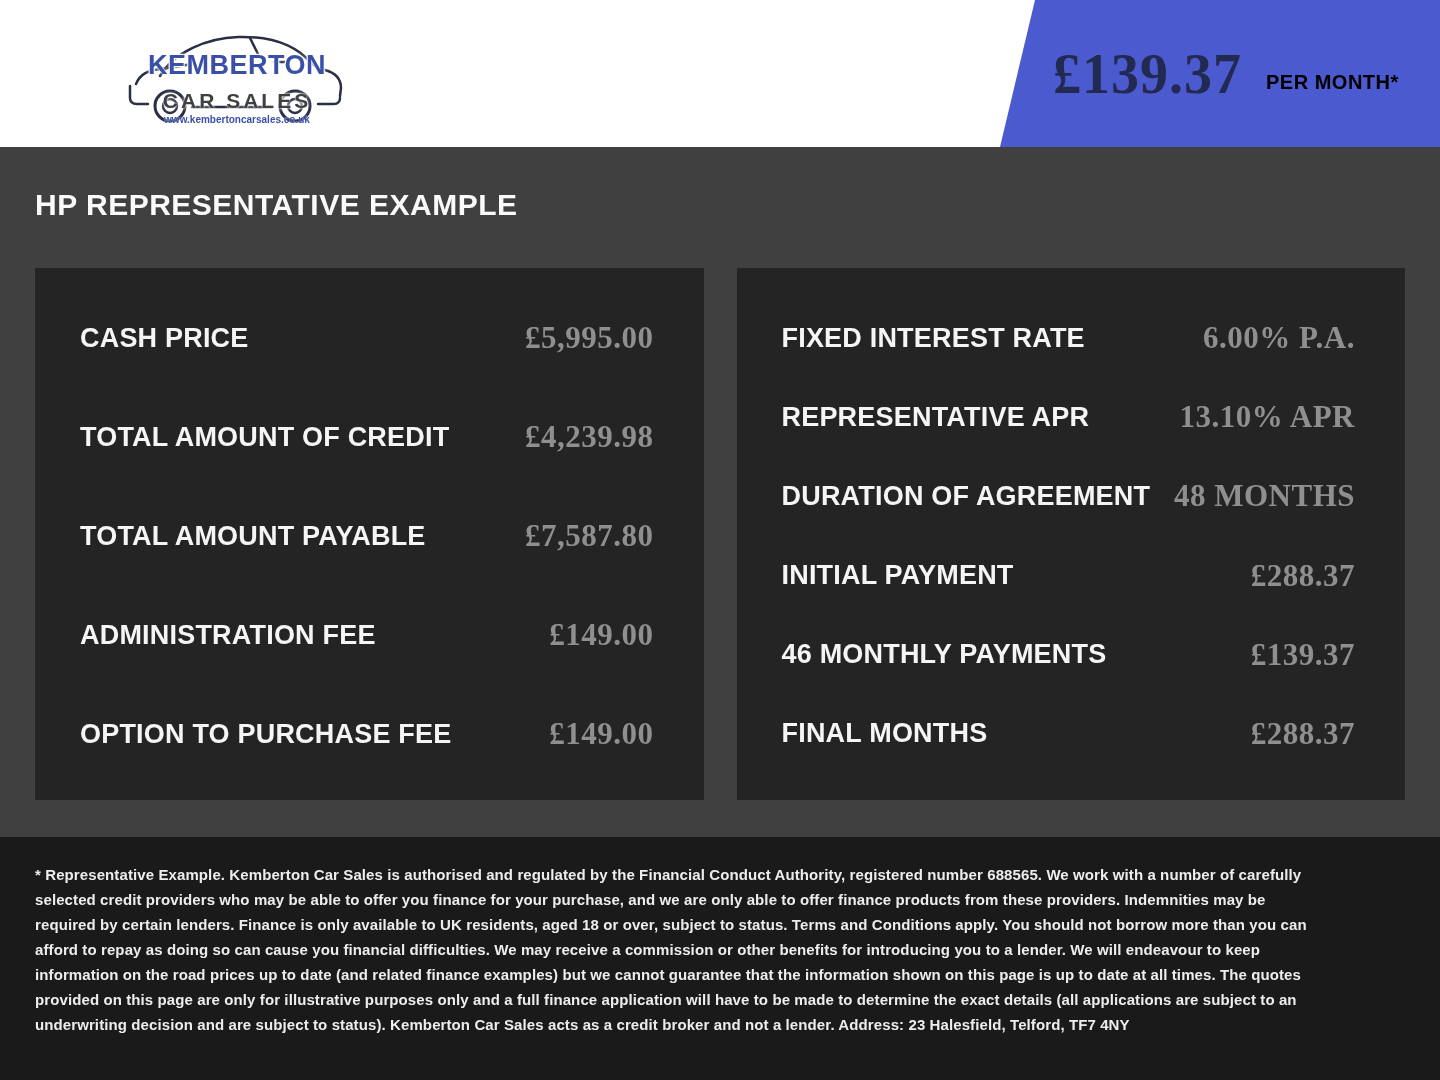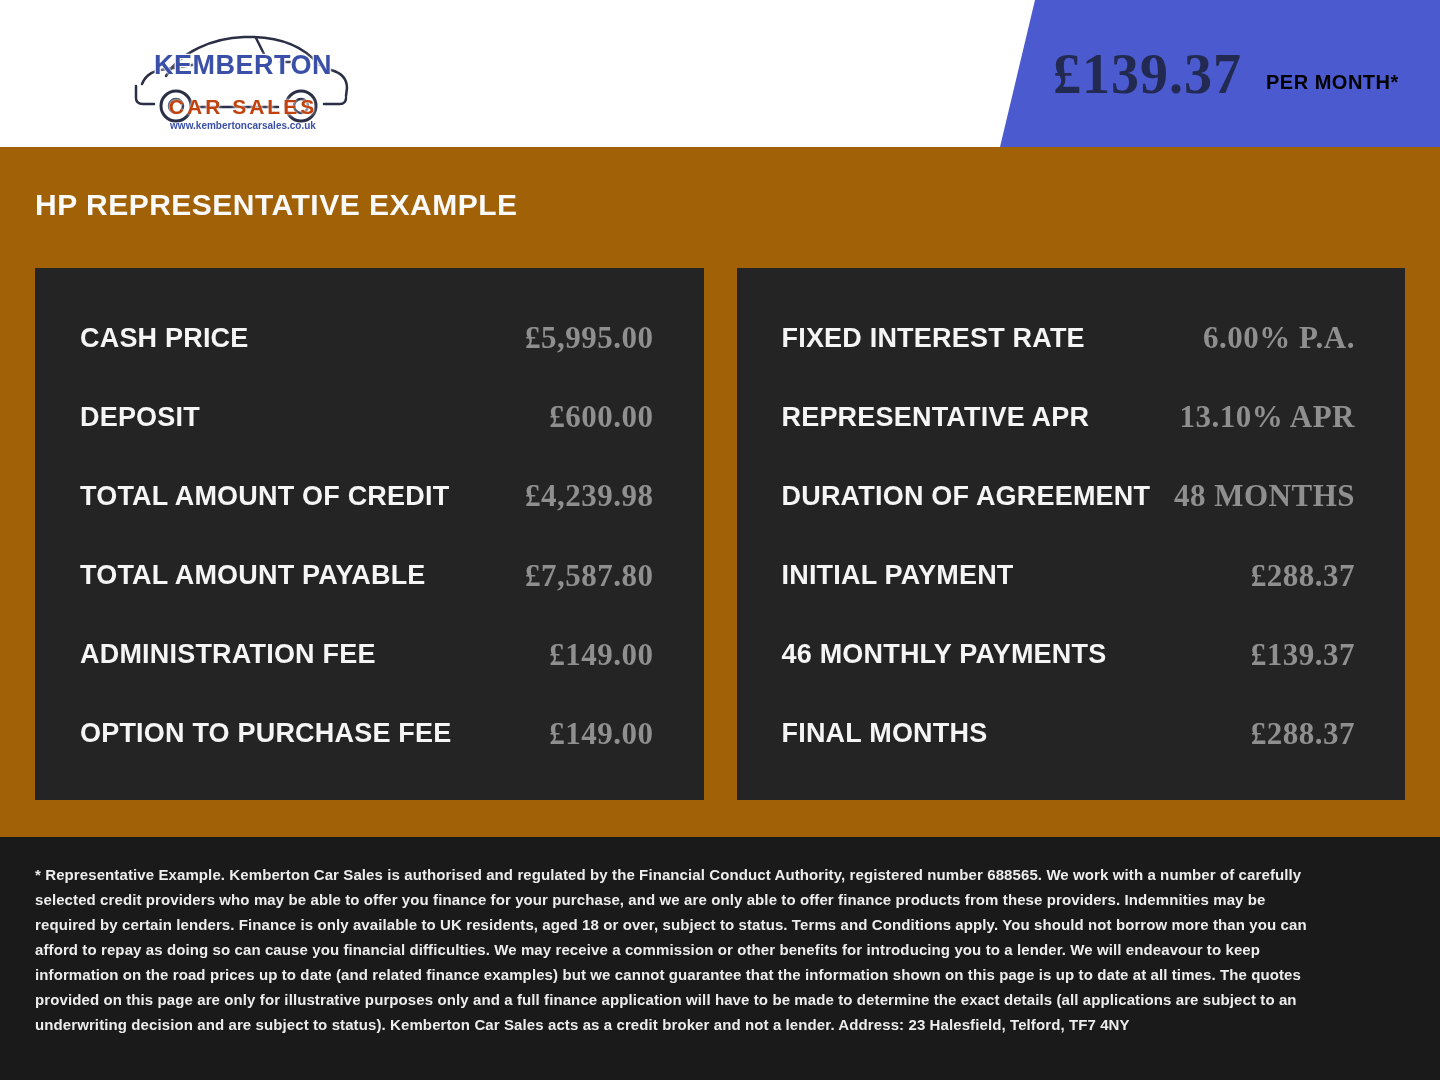--- a/index.html
+++ b/index.html
@@ -11,21 +11,21 @@
 
   
   .header {
     position: relative;
     width: 1440px;
     height: 147px;
     background: #ffffff;
   }
   .logo {
     position: absolute;
-    left: 128px;
+    left: 122px;
     top: 24px;
     width: 230px;
     height: 100px;
     text-decoration: underline;
   }
   .logo svg { position: absolute; left: 0; top: 0; }
   .logo-text {
     position: absolute;
     left: 0; top: 0;
     width: 230px;
@@ -33,24 +33,24 @@
   }
   .logo-brand1 {
     margin-top: 26px;
     font-size: 27px;
     font-weight: bold;
     color: #3a50a8;
     letter-spacing: 0.5px;
     text-shadow: 0 0 2px #fff, 0 0 4px #fff, 1px 1px 0 #fff, -1px -1px 0 #fff;
   }
   .logo-brand2 {
-    margin-top: 14px;
+    margin-top: 8px;
     font-size: 21px;
     font-weight: bold;
-    color: #c2410c;
+    color: #404040;
     letter-spacing: 3px;
     text-shadow: 0 0 2px #fff, 0 0 4px #fff;
   }
   .logo-url {
     margin-top: 1px;
     font-size: 10px;
     font-weight: bold;
     color: #3a50a8;
     text-shadow: 0 0 1px #fff;
   }
@@ -80,21 +80,21 @@
     color: #000000;
     letter-spacing: 0.5px;
     margin-left: 24px;
     margin-top: 18px;
   }
 
   
   .main-band {
     width: 1440px;
     height: 690px;
-    background: #a16207;
+    background: #404040;
     padding: 40px 35px 0 35px;
   }
   .page-title {
     font-size: 30px;
     font-weight: bold;
     color: #fafafa;
     letter-spacing: 0.5px;
     height: 36px;
     line-height: 36px;
   }
@@ -198,24 +198,20 @@
   <div class="page-title">HP REPRESENTATIVE EXAMPLE</div>
 
   <div class="panels">
 
     <div class="panel">
       <div class="frow">
         <span class="frow-label">CASH PRICE</span>
         <span class="frow-value">£5,995.00</span>
       </div>
       <div class="frow">
-        <span class="frow-label">DEPOSIT</span>
-        <span class="frow-value">£600.00</span>
-      </div>
-      <div class="frow">
         <span class="frow-label">TOTAL AMOUNT OF CREDIT</span>
         <span class="frow-value">£4,239.98</span>
       </div>
       <div class="frow">
         <span class="frow-label">TOTAL AMOUNT PAYABLE</span>
         <span class="frow-value">£7,587.80</span>
       </div>
       <div class="frow">
         <span class="frow-label">ADMINISTRATION FEE</span>
         <span class="frow-value">£149.00</span>

